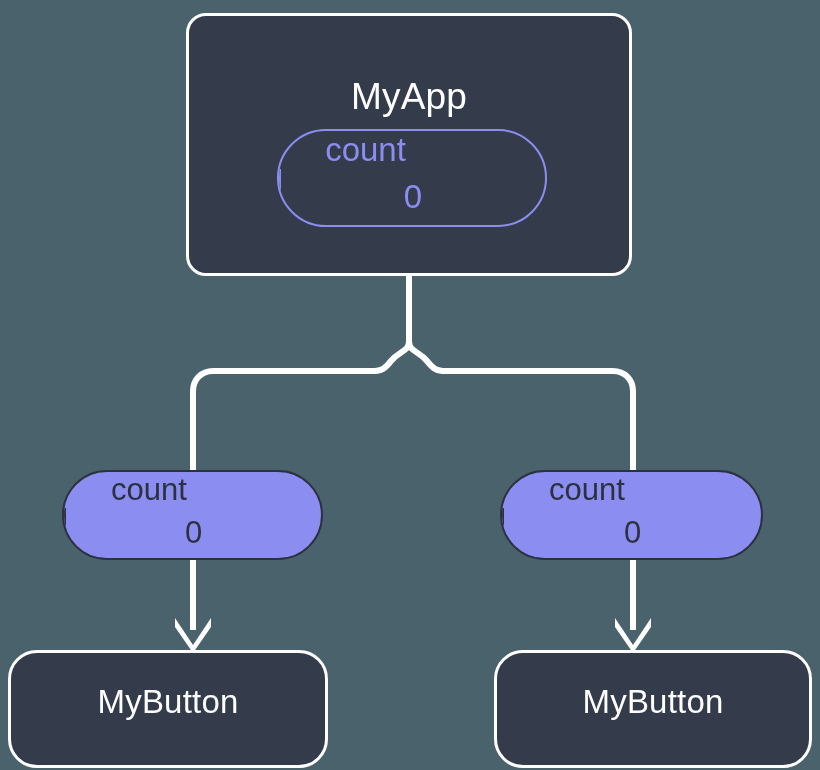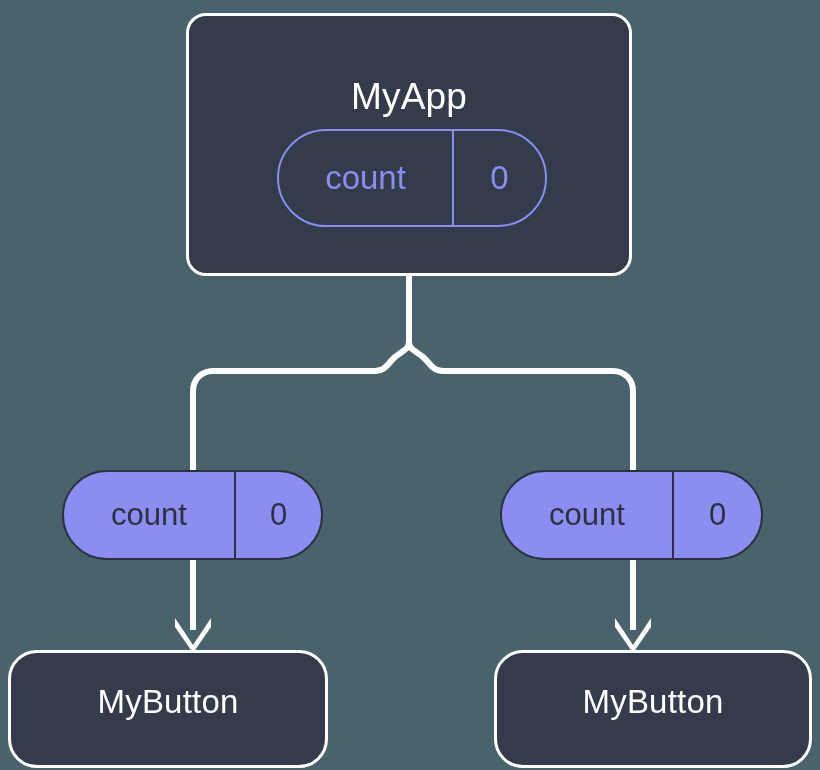--- a/index.html
+++ b/index.html
@@ -75,20 +75,21 @@
     font-size: 33px;
   }
 
   
   .pill {
     position: absolute;
     display: flex;
     align-items: stretch;
     box-sizing: border-box;
     overflow: hidden;
+    flex-direction: column;
   }
   .pill .cell {
     display: flex;
     align-items: center;
     justify-content: center;
     box-sizing: border-box;
     white-space: nowrap;
   }
 
   

